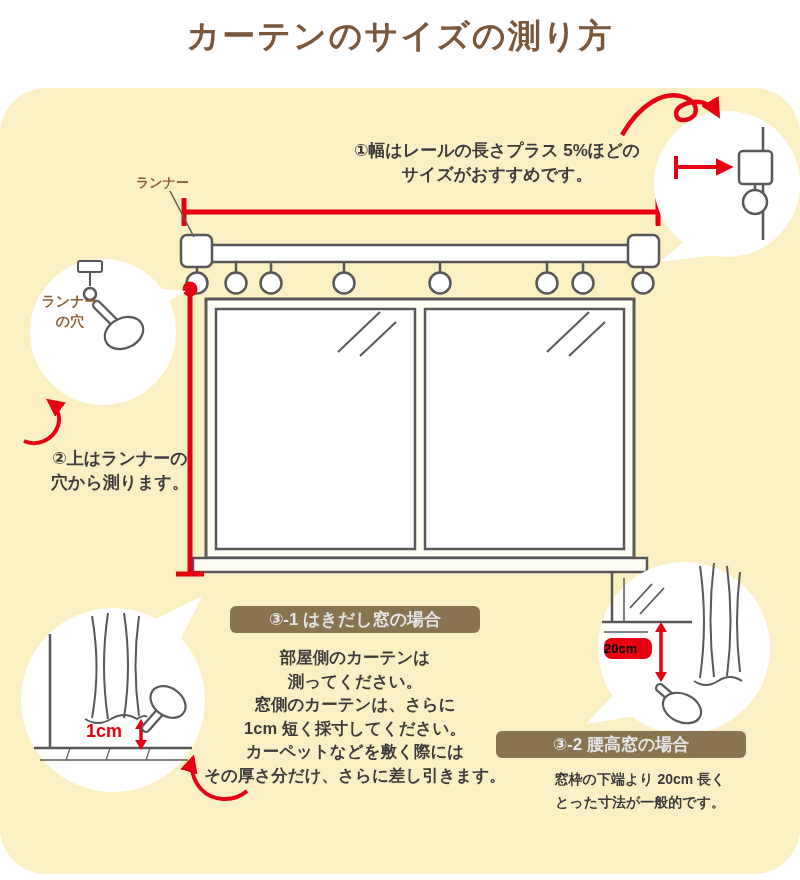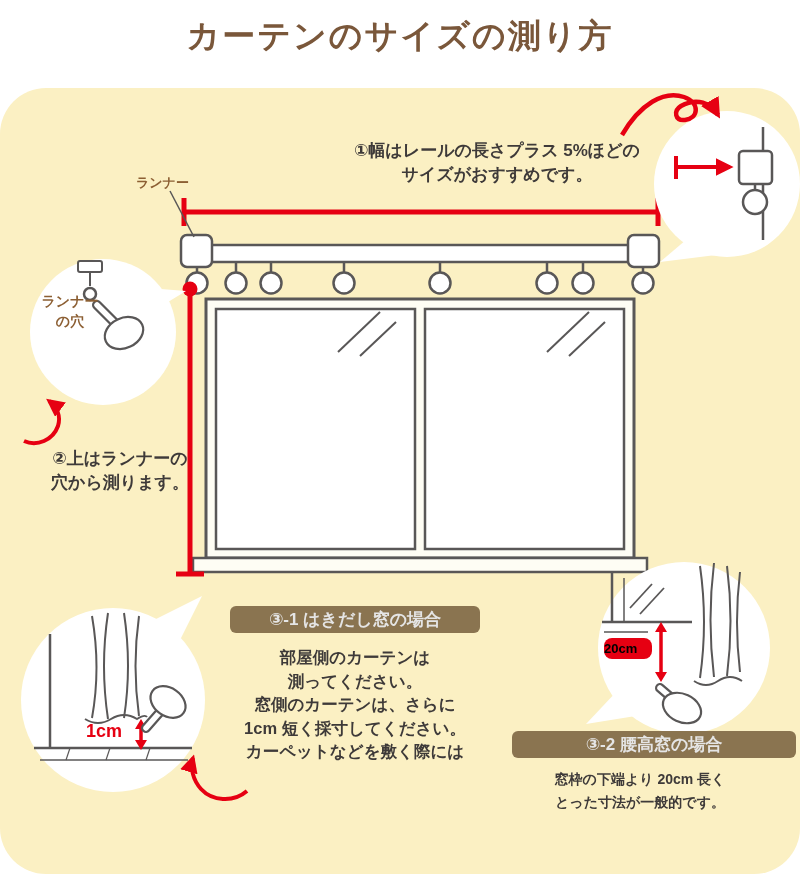--- a/index.html
+++ b/index.html
@@ -14,21 +14,21 @@
   .panel{position:absolute;left:0;top:88px;width:800px;height:786px;background:var(--panel);border-radius:46px;}
   .title{position:absolute;top:14px;left:0;width:800px;text-align:center;font-size:33px;font-weight:700;color:var(--brown-title);letter-spacing:2px;}
   svg.diagram{position:absolute;left:0;top:0;width:800px;height:880px;}
   .jp{font-weight:700;color:var(--text);}
   .step1{position:absolute;left:327px;top:139px;width:340px;text-align:center;font-size:17px;line-height:24px;}
   .step2{position:absolute;left:36px;top:447px;width:168px;text-align:center;font-size:17px;line-height:24px;}
   .runner-label{position:absolute;left:136px;top:174px;font-size:13px;font-weight:700;color:var(--brown-label);}
   .hole-label{position:absolute;left:34px;top:291px;width:72px;text-align:center;font-size:14px;line-height:20px;font-weight:700;color:var(--brown-label);}
   .badge{position:absolute;background:var(--badge);color:#e5e5e5;font-weight:700;font-size:17px;text-align:center;border-radius:6px;height:27px;line-height:27px;}
   .badge31{left:230px;top:606px;width:250px;}
-  .badge32{left:512px;top:731px;width:284px;}
+  .badge32{left:496px;top:731px;width:250px;}
   .para31{position:absolute;left:188px;top:646px;width:334px;text-align:center;font-size:16.5px;line-height:23.5px;}
   .para32{position:absolute;left:512px;top:768px;width:256px;text-align:center;font-size:14px;line-height:23px;}
   .one-cm{position:absolute;left:86px;top:721px;font-size:18px;font-weight:700;color:var(--red);text-align:center;}
   .twenty-cm{position:absolute;left:604px;top:638px;width:48px;height:21px;line-height:21px;
     font-size:13px;font-weight:700;color:#000000;background:var(--red);border-radius:8px;}
   
   .ol{stroke:var(--outline,#595757);fill:none;}
   .ol-f{stroke:var(--outline,#595757);fill:#fff;}
   .ol-p{stroke:var(--outline,#595757);fill:#FEFDF4;}
   .rd{stroke:var(--red,#E60012);fill:none;}
@@ -209,19 +209,20 @@
 <div class="one-cm">1cm</div>
 <div class="twenty-cm">20cm</div>
 
 <div class="badge badge31">③-1 はきだし窓の場合</div>
 <div class="para31 jp">
   <div>部屋側のカーテンは</div>
   <div>測ってください。</div>
   <div>窓側のカーテンは、さらに</div>
   <div>1cm 短く採寸してください。</div>
   <div>カーペットなどを敷く際には</div>
+  <div>その厚さ分だけ、さらに差し引きます。</div>
 </div>
 
 <div class="badge badge32">③-2 腰高窓の場合</div>
 <div class="para32 jp">
   <div>窓枠の下端より 20cm 長く</div>
   <div>とった寸法が一般的です。</div>
 </div>
 
 </body></html>

